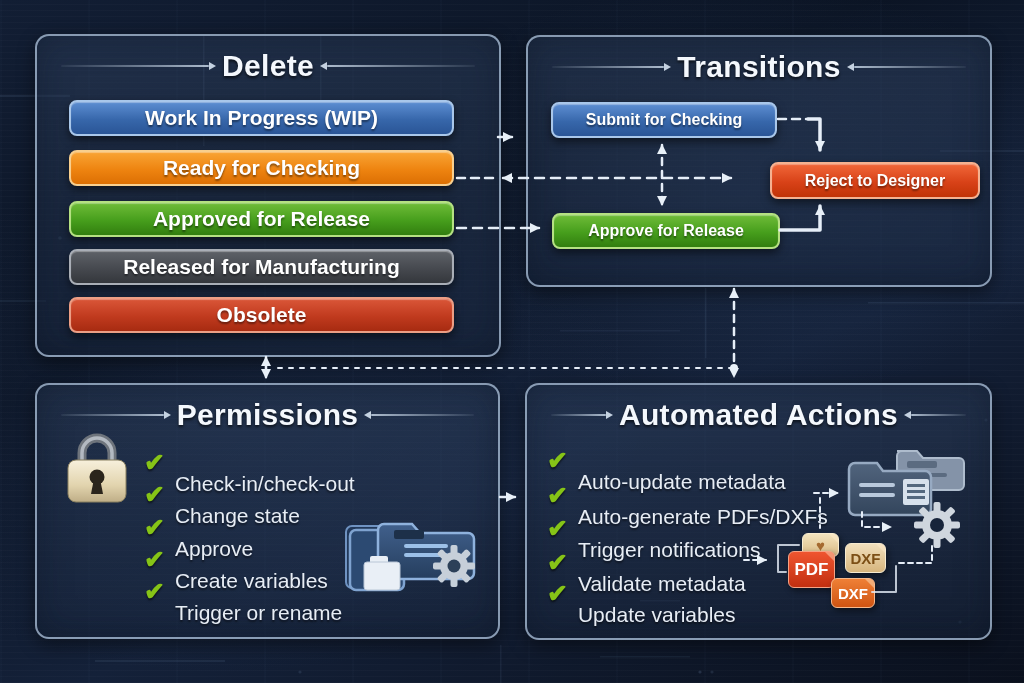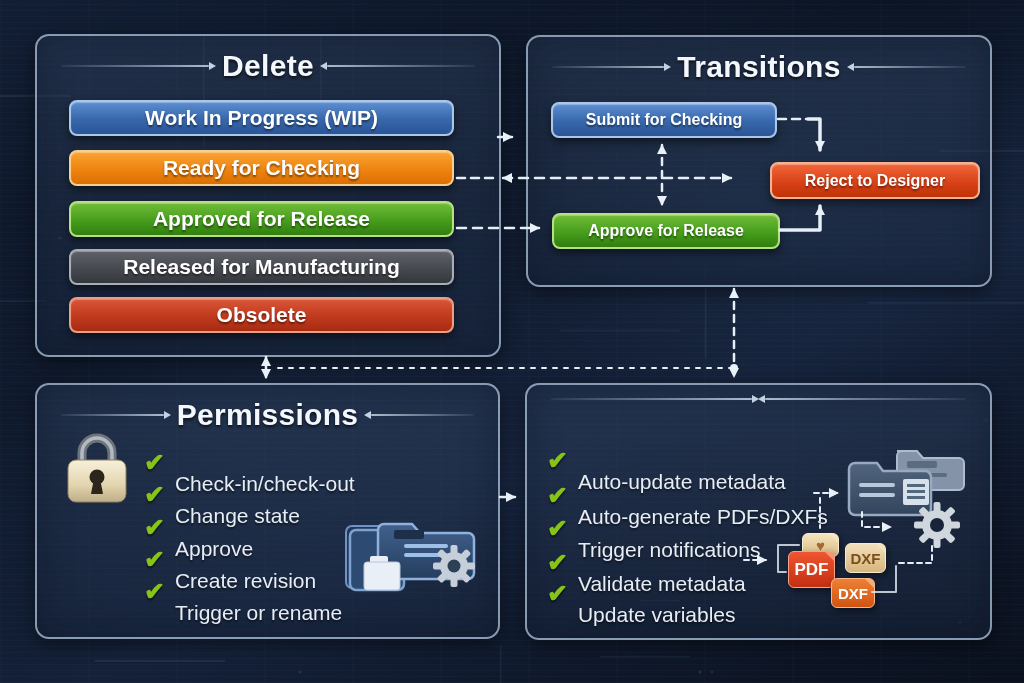--- a/index.html
+++ b/index.html
@@ -158,21 +158,21 @@
     <div class="check-row" style="left:107px; top:95px;">
       <span class="check">✔</span>
       <span class="check-label">Change state</span>
       </div>
     <div class="check-row" style="left:107px; top:128px;">
       <span class="check">✔</span>
       <span class="check-label">Approve</span>
       </div>
     <div class="check-row" style="left:107px; top:160px;">
       <span class="check">✔</span>
-      <span class="check-label">Create revision</span>
+      <span class="check-label">Create variables</span>
       </div>
     <div class="check-row" style="left:107px; top:192px;">
       <span class="check">✔</span>
       <span class="check-label">Trigger or rename</span>
       </div>
 
     <svg class="icon-abs" style="left:303px; top:115px;" width="142" height="95" viewBox="0 0 142 95">
       <defs>
         <linearGradient id="pfold" x1="0" y1="0" x2="0" y2="1">
           <stop offset="0" stop-color="#41608c"></stop>
@@ -200,20 +200,21 @@
         </g>
         <circle r="14" fill="#c6cfd9"></circle>
         <circle r="6.5" fill="#2c4058"></circle>
       </g>
     </svg>
   </section>
 
   <section class="panel" id="panel-actions">
     <div class="panel-title">
       <span class="rule l"></span>
+      <h2>Automated Actions</h2>
       <span class="rule r"></span>
     </div>
 
     <div class="check-row" style="left:20px; top:61px;">
       <span class="check">✔</span>
       <span class="check-label">Auto-update metadata</span>
       </div>
     <div class="check-row" style="left:20px; top:96px;">
       <span class="check">✔</span>
       <span class="check-label">Auto-generate PDFs/DXFs</span>

